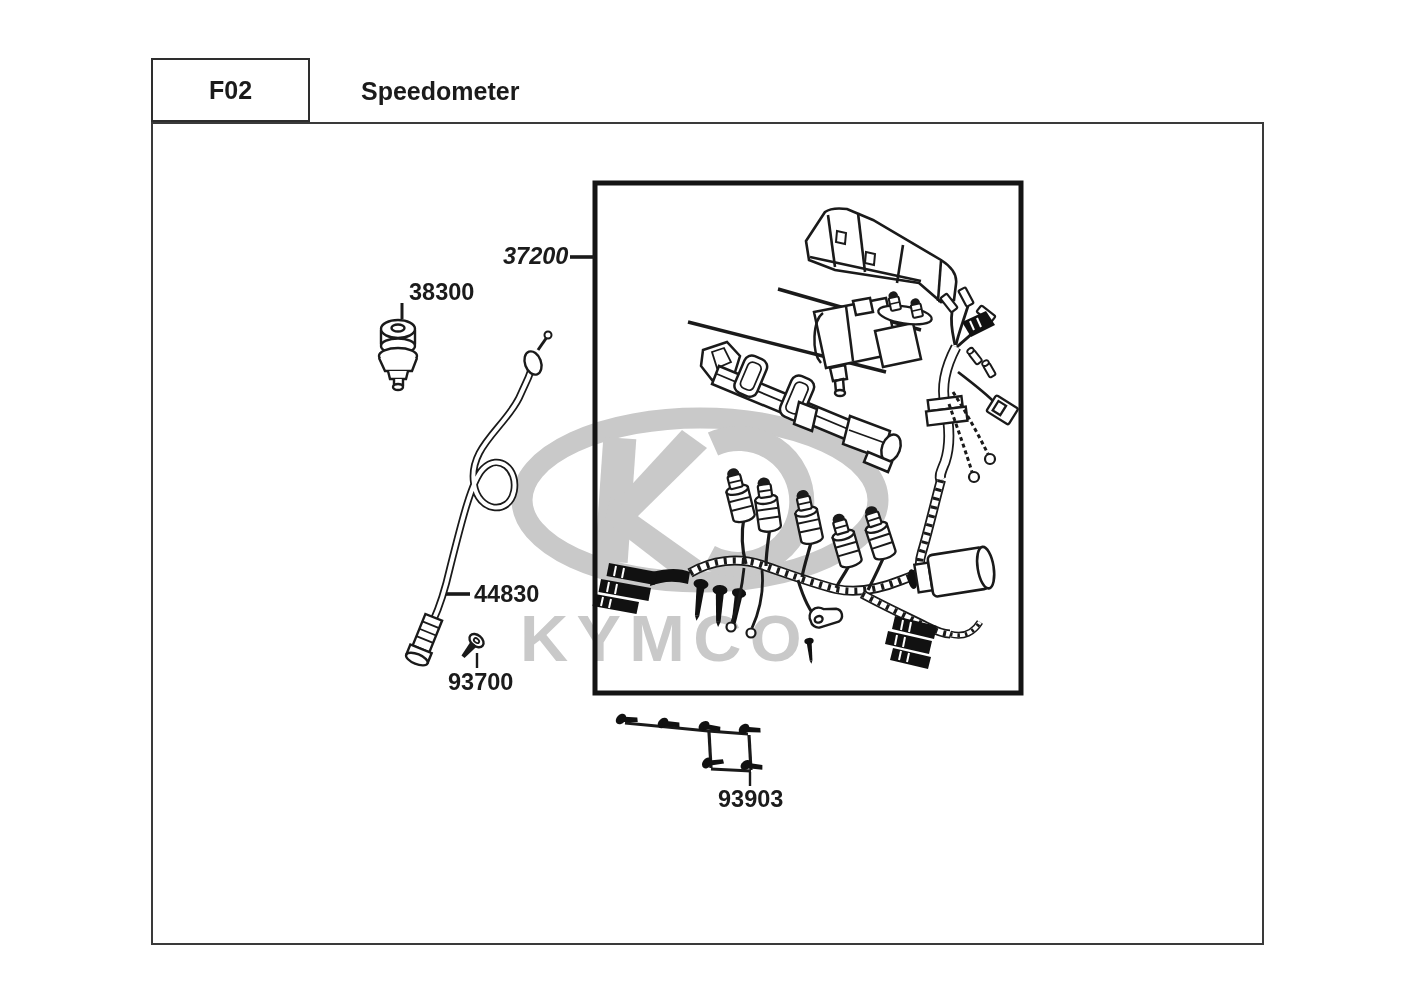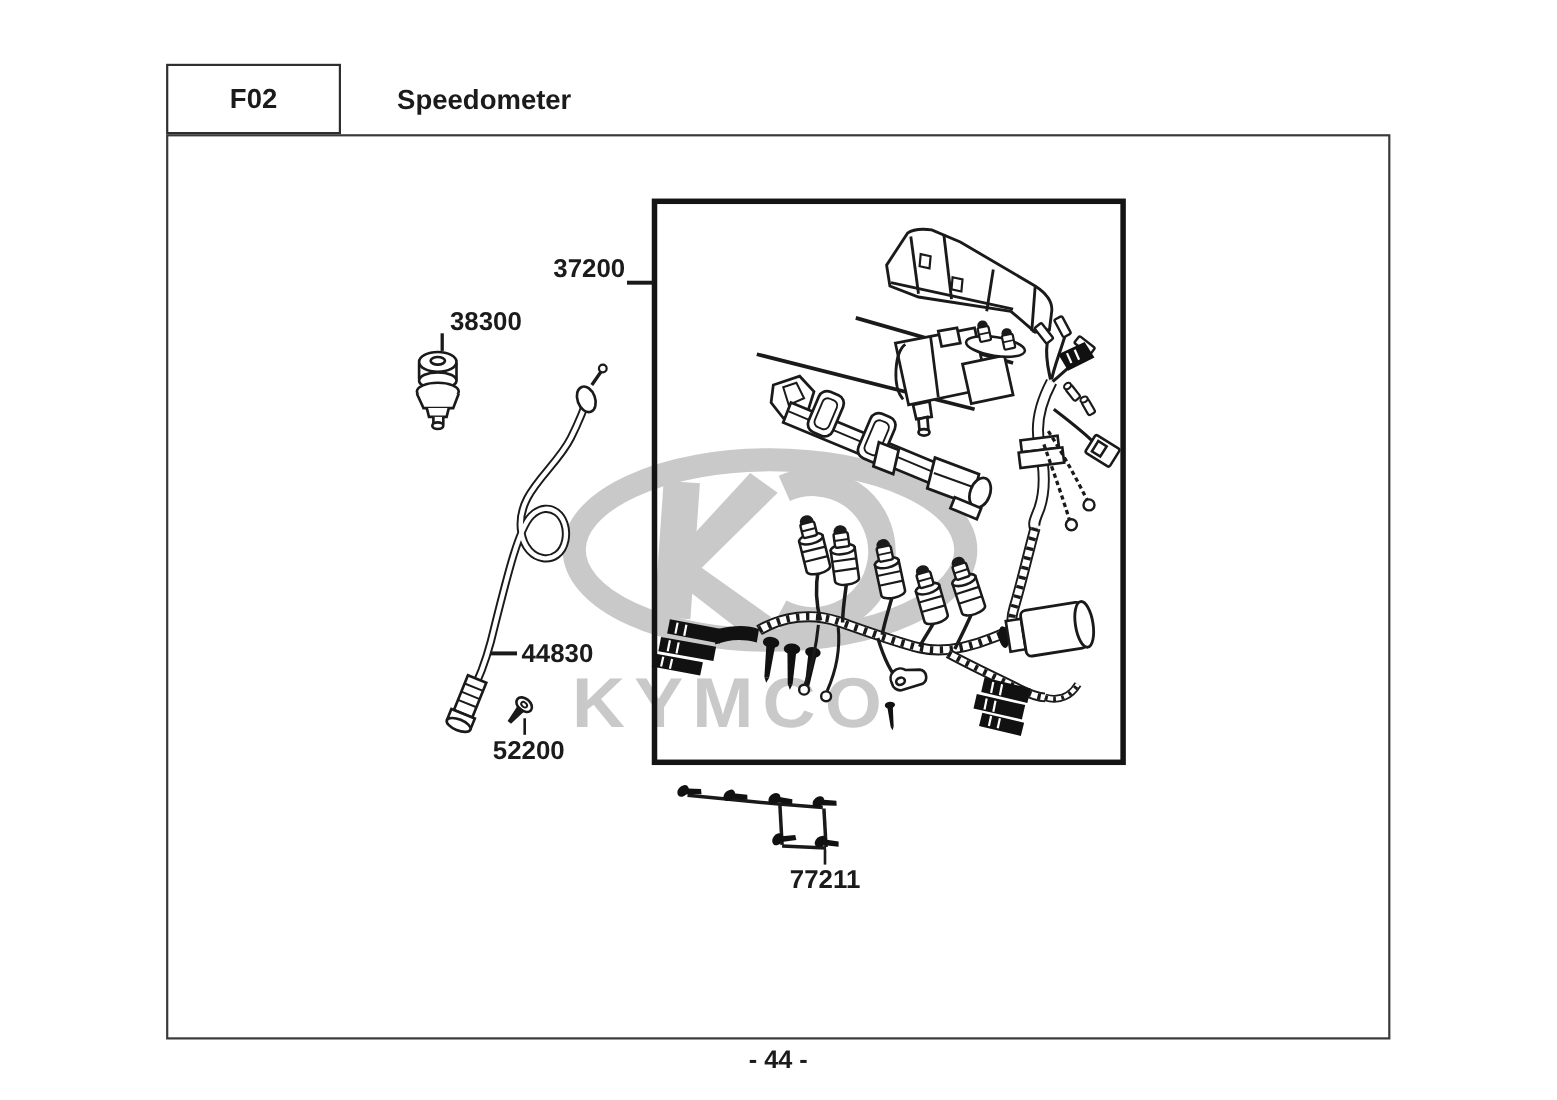--- a/index.html
+++ b/index.html
@@ -7,21 +7,21 @@
         font-family:"Liberation Sans",sans-serif;color:#1b1b1b;}
   svg{position:absolute;left:0;top:0;}
   .hdr-box{position:absolute;left:151px;top:58px;width:159px;height:64px;
            border:2px solid #2e2e2e;background:#fff;box-sizing:border-box;
            display:flex;align-items:center;justify-content:center;
            font-size:25px;font-weight:bold;}
   .hdr-title{position:absolute;left:361px;top:77px;font-size:25px;font-weight:bold;text-align:right;}
   .main-border{position:absolute;left:151px;top:122px;width:1113px;height:823px;
                border:2px solid #3a3a3a;box-sizing:border-box;background:transparent;}
   .plabel{position:absolute;font-size:23.5px;font-weight:bold;color:#1b1b1b;white-space:nowrap;}
-  .l37200{left:503px;top:231px;}
+  .l37200{left:503px;top:243px;font-style:italic;}
   .l38300{left:369px;top:279px;margin-left:40px;}
   .l44830{left:474px;top:581px;}
   .l93700{left:448px;top:669px;}
   .l93903{left:718px;top:786px;}
   .pagenum{position:absolute;left:151px;top:950px;width:1113px;text-align:center;
            font-size:23px;font-weight:bold;}
   .wmtext{font-family:"Liberation Sans",sans-serif;font-weight:bold;}
 </style>
 </head>
 <body>
@@ -301,18 +301,17 @@
   <div class="hdr-box">
     <span>F02</span>
   </div>
   <div class="hdr-title">Speedometer</div>
 
   <div class="main-border"></div>
 
   <div class="plabel l37200">37200</div>
   <div class="plabel l38300">38300</div>
   <div class="plabel l44830">44830</div>
-  <div class="plabel l93700">52200</div>
-  <div class="plabel l93903">77211</div>
-
-  <div class="pagenum">- 44 -</div>
+  <div class="plabel l93700">93700</div>
+  <div class="plabel l93903">93903</div>
+
 
 </div>
 
 </body></html>

